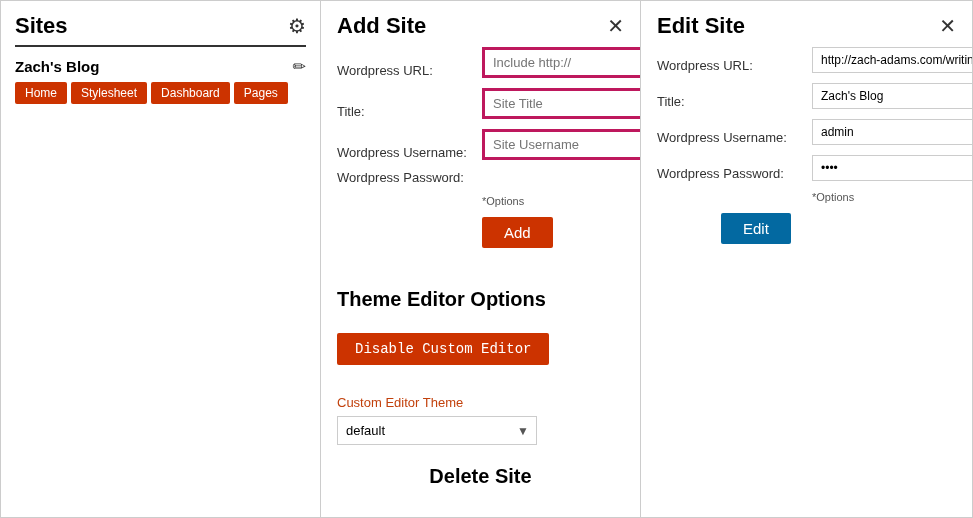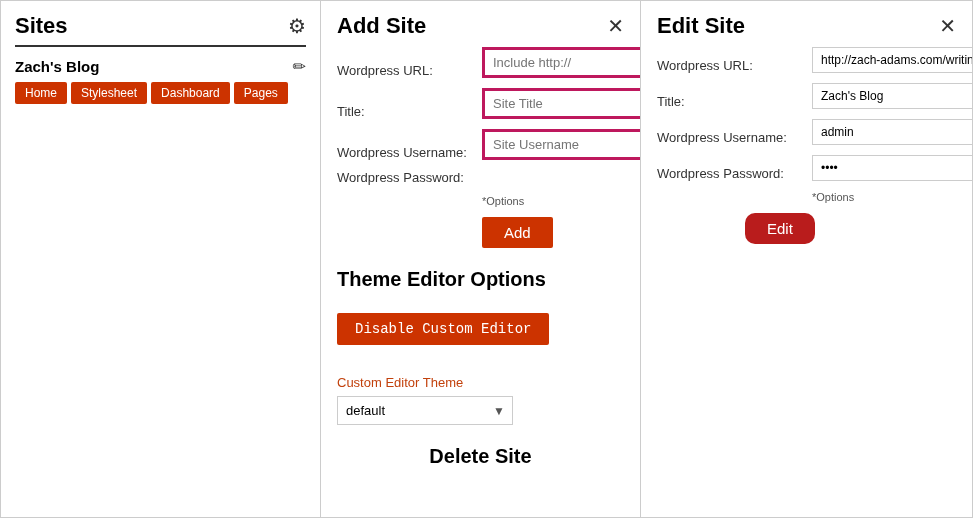--- a/index.html
+++ b/index.html
@@ -138,20 +138,21 @@
     }
     .add-btn {
       background: #cc3300;
       color: #fff;
       border: none;
       padding: 7px 22px;
       font-size: 15px;
       cursor: pointer;
       border-radius: 2px;
       margin-left: 145px;
+      margin-bottom: 20px;
     }
 
     .section-title {
       font-size: 20px;
       font-weight: bold;
       margin-bottom: 22px;
     }
     .disable-btn {
       background: #cc3300;
       color: #fff;
@@ -165,21 +166,21 @@
     }
 
     .theme-label {
       font-size: 13px;
       margin-bottom: 6px;
       color: #c2410c;
     }
     .theme-select-wrap {
       position: relative;
       display: inline-block;
-      width: 176px;
+      width: 200px;
       margin-bottom: 20px;
     }
     .theme-select {
       width: 100%;
       padding: 6px 30px 6px 8px;
       border: 1px solid #ccc;
       appearance: none;
       -webkit-appearance: none;
       font-size: 13px;
       background: #fff;
@@ -216,28 +217,28 @@
       font-size: 12px;
       outline: none;
     }
     .right-options-label {
       font-size: 11px;
       color: #555;
       margin-bottom: 10px;
       margin-left: 155px;
     }
     .edit-btn {
-      background: #b91c1c;
+      background: #0369a1;
       color: #fff;
       border: none;
       padding: 7px 22px;
       font-size: 15px;
       cursor: pointer;
-      border-radius: 10px;
-      margin-left: 88px;
+      border-radius: 2px;
+      margin-left: 64px;
     }
 
     
     .middle-panel::-webkit-scrollbar {
       width: 10px;
     }
     .middle-panel::-webkit-scrollbar-track {
       background: #f0f0f0;
     }
     .middle-panel::-webkit-scrollbar-thumb {

